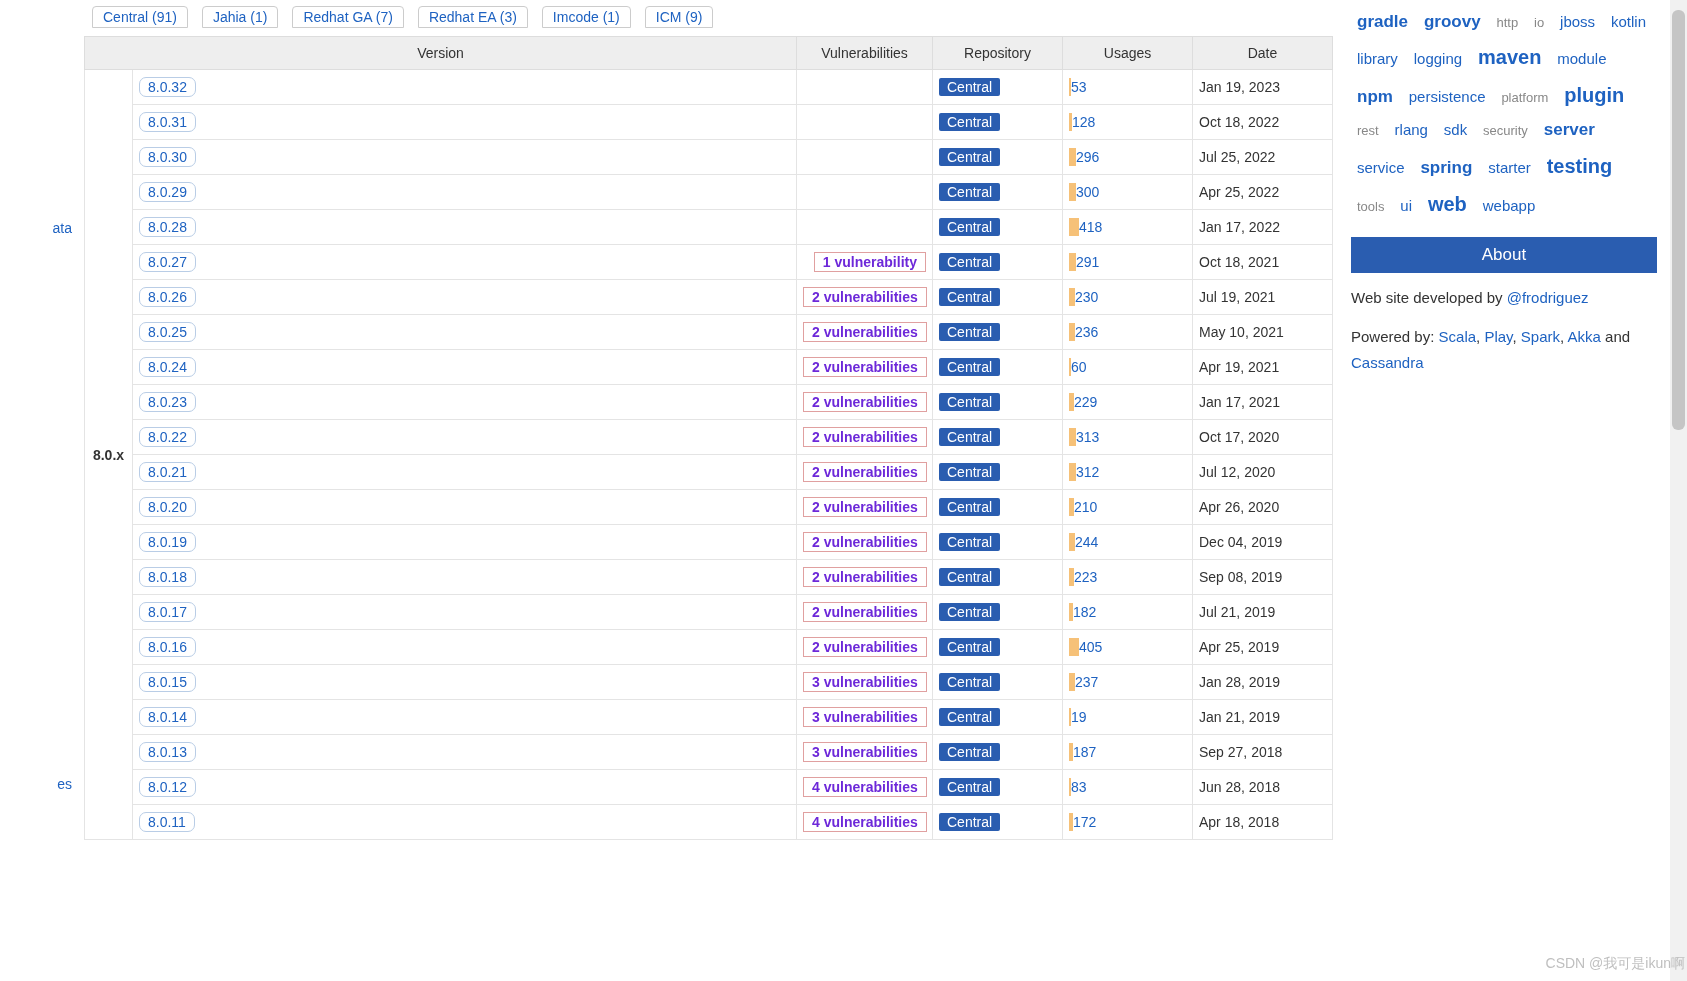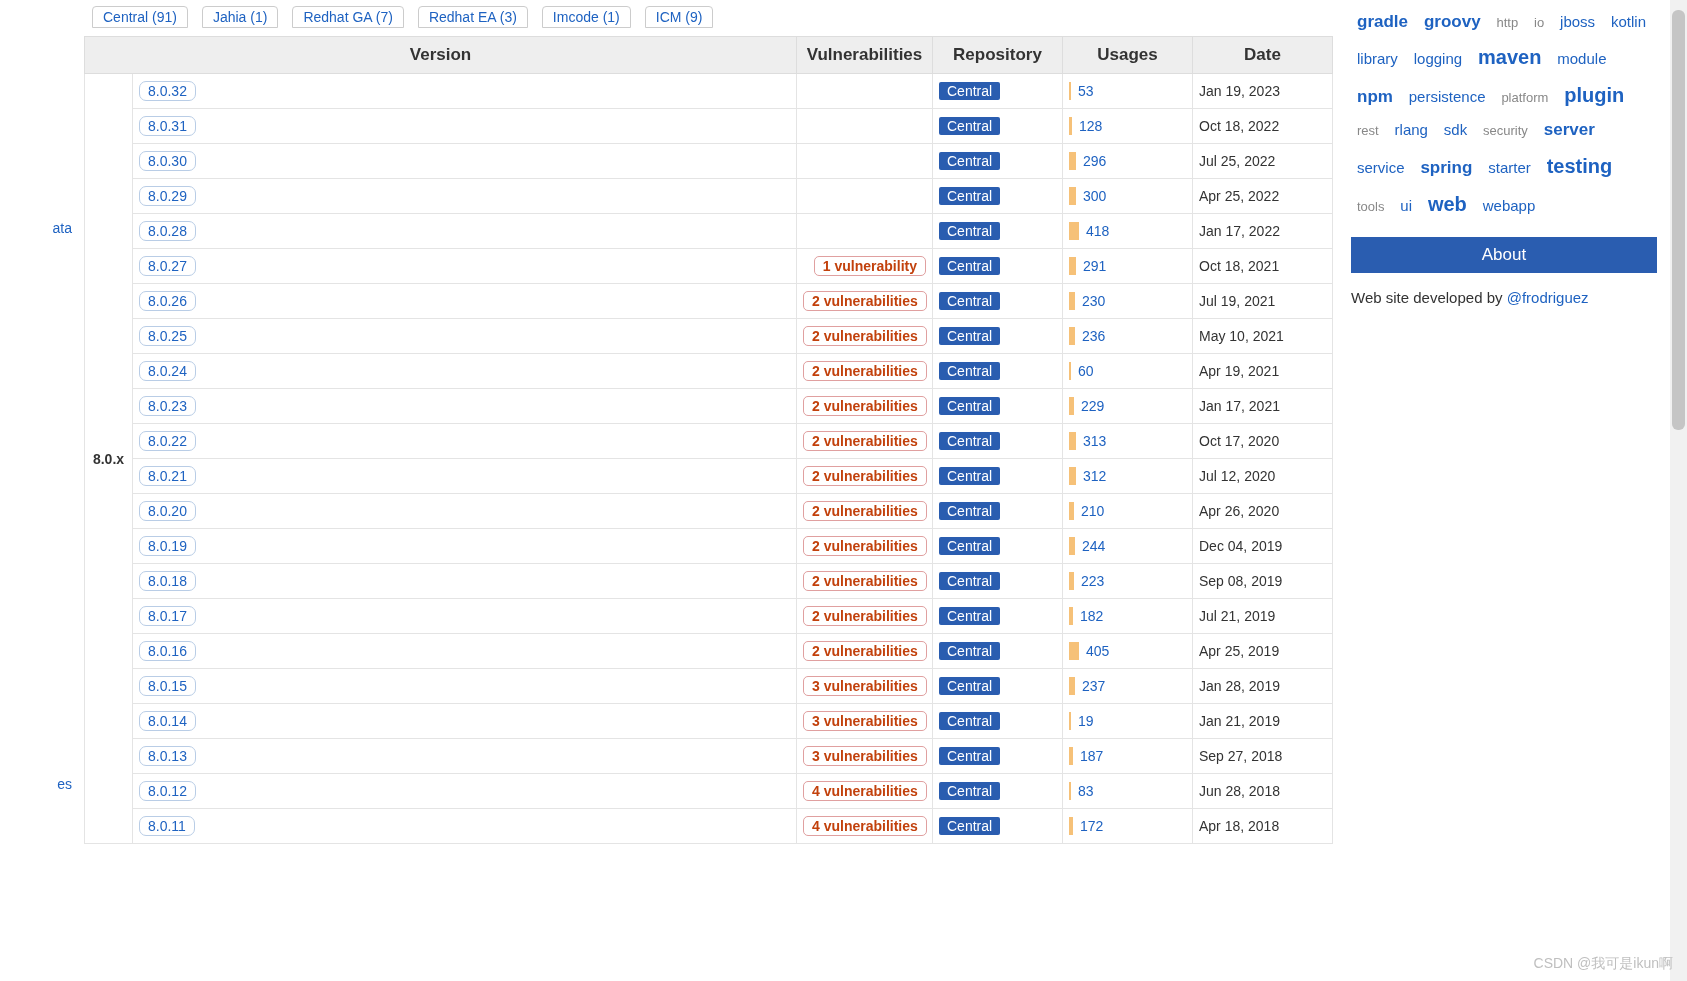--- a/index.html
+++ b/index.html
@@ -4,47 +4,47 @@
 <style>
   html,body{margin:0;padding:0;font-family:"Segoe UI",Verdana,Arial,sans-serif;font-size:14px;color:#333;background:#fff}
   a,.link{color:#1e62c1;text-decoration:none;cursor:pointer}
   .page{display:flex;width:1687px}
   .leftcol{width:80px;flex:0 0 80px;padding-top:220px;text-align:right;padding-right:8px;box-sizing:border-box}
   .leftcol .sideword{color:#1e62c1;margin-bottom:540px;display:block}
   .center{flex:1 1 auto;padding:0 4px}
   .repo-tabs{padding:6px 8px 8px 8px}
   .repo-tabs .tabitem{color:#1e62c1;display:inline-block;border:1px solid #ccc;border-top-left-radius:4px;border-top-right-radius:4px;padding:2px 10px;margin-right:14px;font-size:14px;background:#fff}
   table.vers{width:100%;border-collapse:collapse;table-layout:fixed}
-  table.vers thead th{background:#eee;border:1px solid #ddd;padding:8px 0;font-weight:700;text-align:center;font-size:17px}
+  table.vers thead th{background:#eee;border:1px solid #ddd;padding:8px 0;font-weight:400;text-align:center;font-size:14px}
   table.vers td{border:1px solid #e4e4e4;padding:4px 6px;vertical-align:middle;font-size:14px;height:26px}
   td.branch{width:44px;text-align:center;font-weight:700;font-size:14px;border:none}
   td.cver{width:396px}
   td.cvuln{width:128px;text-align:right;white-space:nowrap}
   td.crepo{width:122px;text-align:left}
   td.cuse{width:120px}
   td.cdate{width:130px;font-size:14px;color:#333}
   .ver-btn{display:inline-block;border:1px solid #b9cde6;border-radius:7px;background:#fff;color:#1e62c1;padding:1px 8px;font-size:14px}
-  .vuln-btn{display:inline-block;border:1px solid #e0a0a0;border-radius:5px;background:#fff;color:#c2410c;font-weight:700;padding:1px 8px;font-size:14px;white-space:nowrap}
+  .vuln-btn{display:inline-block;border:1px solid #e0a0a0;border-radius:0;background:#fff;color:#6d28d9;font-weight:700;padding:1px 8px;font-size:14px;white-space:nowrap}
   .repo-badge{display:inline-block;background:#2a5db0;color:#fff;border-radius:2px;padding:1px 8px;font-size:14px}
-  .usage-wrap{display:flex;align-items:center;gap:7px}
+  .usage-wrap{display:flex;align-items:center;gap:0}
   .usage-bar{display:inline-block;height:18px;background:#f6c178}
   .usage-num{color:#1e62c1}
   .rightcol{width:350px;flex:0 0 350px;padding:6px 30px 0 14px;box-sizing:border-box}
   .scroll-fake{position:fixed;right:0;top:0;width:17px;height:100%;background:#f1f1f1}
   .scroll-thumb{position:absolute;left:2px;right:2px;top:10px;height:420px;background:#c5c5c5;border-radius:6px}
   .tagcloud{text-align:left;line-height:1.9}
   .tagcloud span{color:#1e62c1;display:inline-block;margin:0 6px;cursor:pointer}
   .tagcloud span.w1{font-size:13px}
   .tagcloud span.w2{font-size:15px}
   .tagcloud span.w3{font-size:17px;font-weight:600}
   .tagcloud span.w4{font-size:20px;font-weight:700}
   .tagcloud span.muted{color:#888}
   .about-hdr{background:#2a5db0;color:#fff;text-align:center;padding:8px 0;font-size:17px;margin:14px 0 12px 0}
   .about-body{text-align:left;font-size:15px;line-height:1.7}
-  .watermark{position:fixed;right:14px;bottom:8px;color:#bfbfbf;font-size:14px;font-family:Arial}
+  .watermark{position:fixed;right:2px;bottom:8px;color:#bfbfbf;font-size:14px;font-family:Arial}
 </style>
 </head>
 <body>
 
 <div class="page">
   <div class="leftcol">
     <span class="sideword link">ata</span>
     <span class="sideword link">es</span>
   </div>
 
@@ -341,20 +341,21 @@
 
   <div class="rightcol">
     <div class="tagcloud" id="tagcloud"><span class="w3">gradle</span> <span class="w3">groovy</span> <span class="w1 muted">http</span> <span class="w1 muted">io</span> <span class="w2">jboss</span> <span class="w2">kotlin</span> <span class="w2">library</span> <span class="w2">logging</span> <span class="w4">maven</span> <span class="w2">module</span> <span class="w3">npm</span> <span class="w2">persistence</span> <span class="w1 muted">platform</span> <span class="w4">plugin</span> <span class="w1 muted">rest</span> <span class="w2">rlang</span> <span class="w2">sdk</span> <span class="w1 muted">security</span> <span class="w3">server</span> <span class="w2">service</span> <span class="w3">spring</span> <span class="w2">starter</span> <span class="w4">testing</span> <span class="w1 muted">tools</span> <span class="w2">ui</span> <span class="w4">web</span> <span class="w2">webapp</span> </div>
     <div class="about-hdr">About</div>
     <div class="about-body">
       <div>
         <span>Web site developed by </span>
         <span class="link">@frodriguez</span>
       </div>
       <div style="height:14px"></div>
+      <div id="powered-line">Powered by: <span class="link">Scala</span>, <span class="link">Play</span>, <span class="link">Spark</span>, <span class="link">Akka</span> and <span class="link">Cassandra</span></div>
     </div>
   </div>
 </div>
 
 <div class="scroll-fake">
   <div class="scroll-thumb"></div>
 </div>
 
 <div class="watermark">CSDN @我可是ikun啊</div>
 

